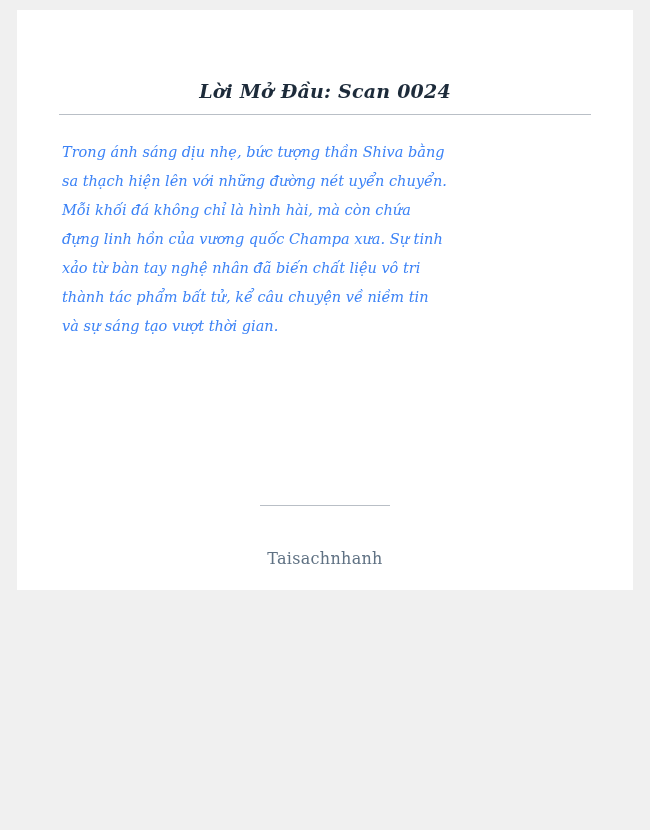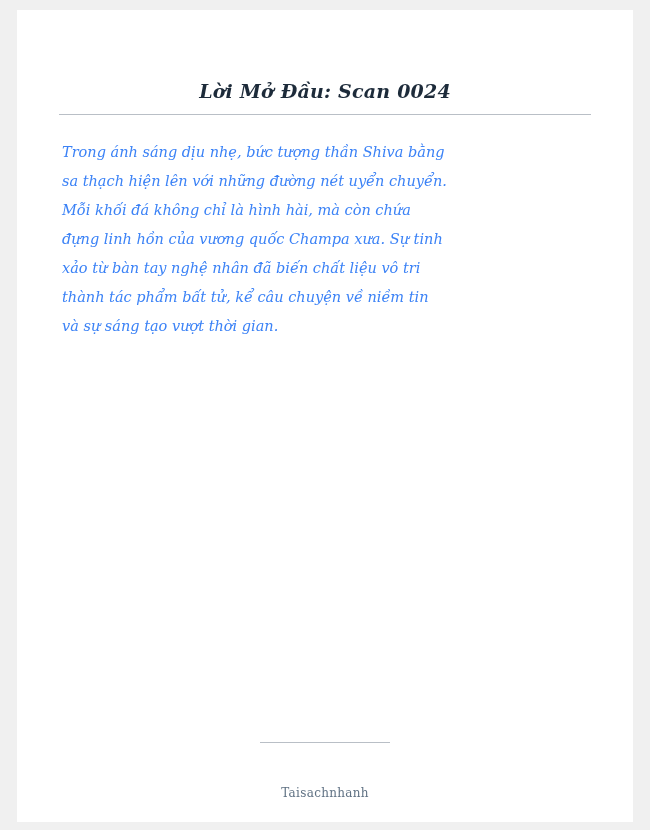--- a/index.html
+++ b/index.html
@@ -11,21 +11,21 @@
     height: 830px;
     background: #f0f0f0;
     font-family: "Liberation Serif", serif;
     overflow: hidden;
   }
   .page {
     position: absolute;
     left: 17px;
     top: 10px;
     width: 616px;
-    height: 812px;
+    height: 580px;
     background: #ffffff;
     box-sizing: border-box;
   }
   .doc-title {
     position: absolute;
     left: 0;
     top: 70px;
     width: 100%;
     text-align: center;
     font-family: "DejaVu Serif", serif;
@@ -63,21 +63,21 @@
     text-align: center;
   }
   .footer-rule {
     width: 130px;
     height: 1px;
     background: #b9bfc6;
     margin: 0 auto 12px auto;
   }
   .footer-text {
     font-family: "DejaVu Serif", serif;
-    font-size: 12px;
+    font-size: 16px;
     color: #5f7183;
     letter-spacing: 0.3px;
     margin-top: 43px;
   }
 </style>
 </head>
 <body>
 
 <div class="page">
   <div class="doc-title">Lời Mở Đầu: Scan 0024</div>

